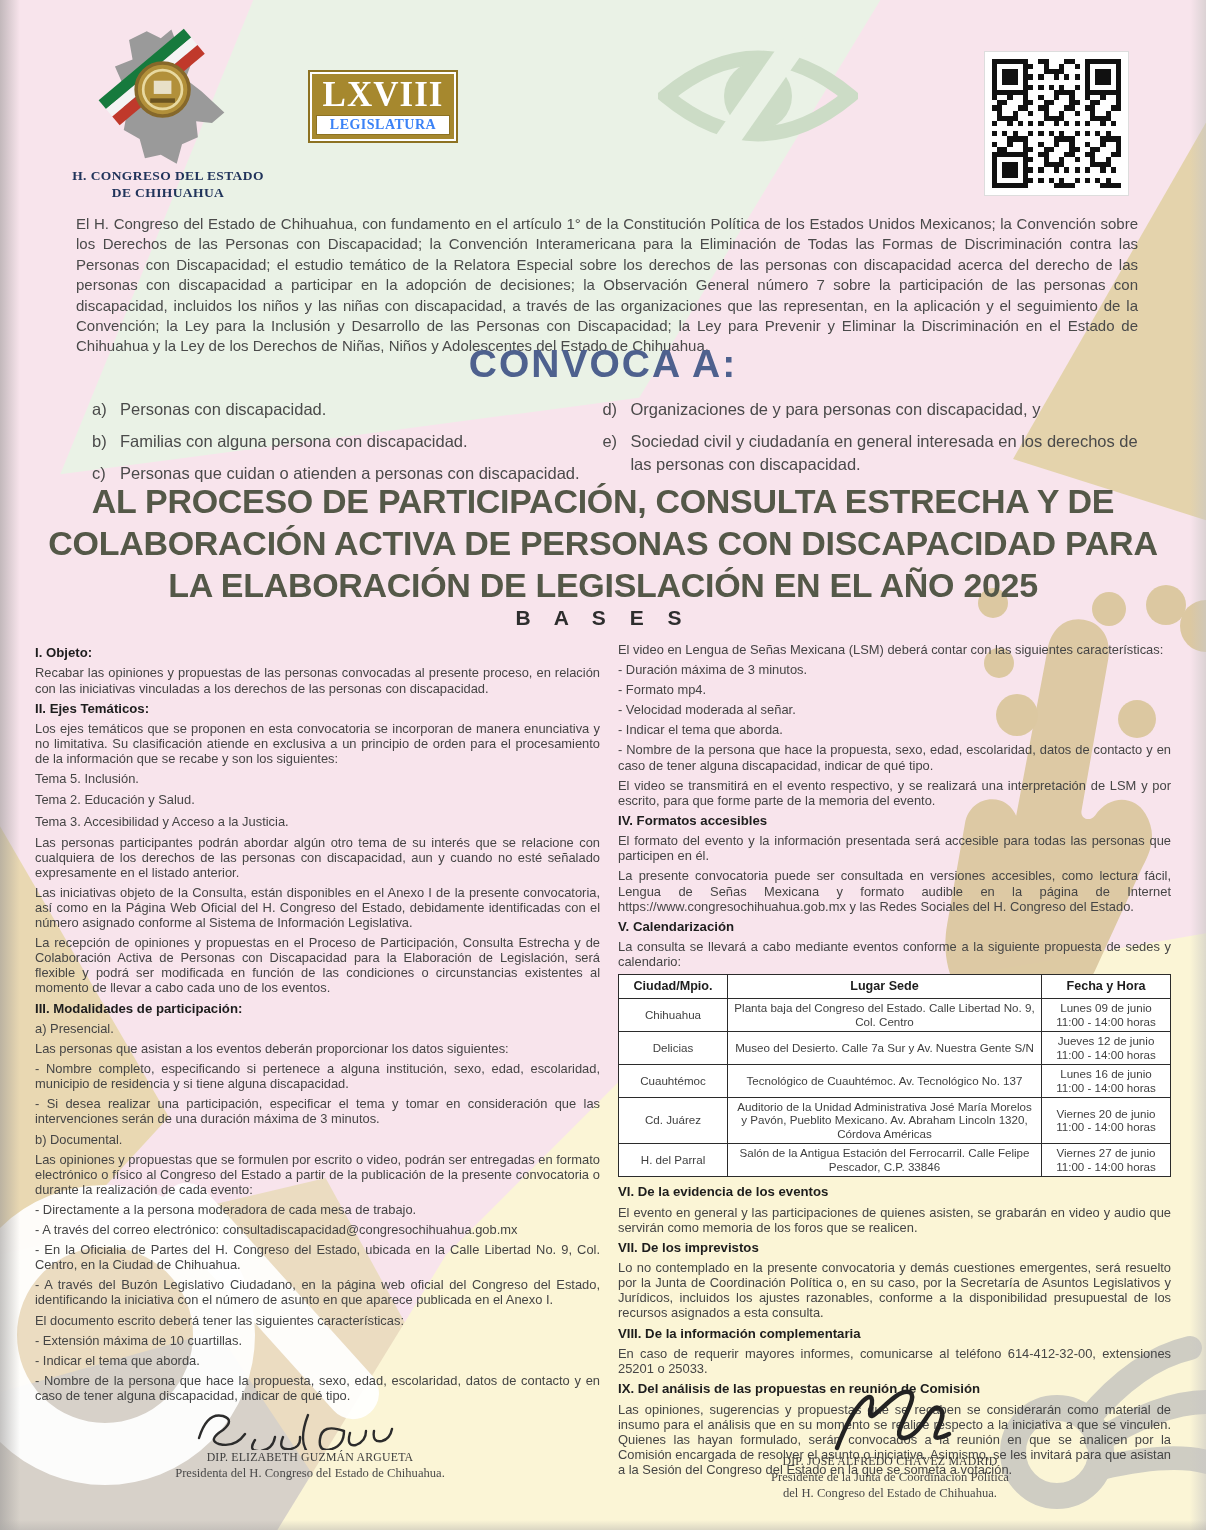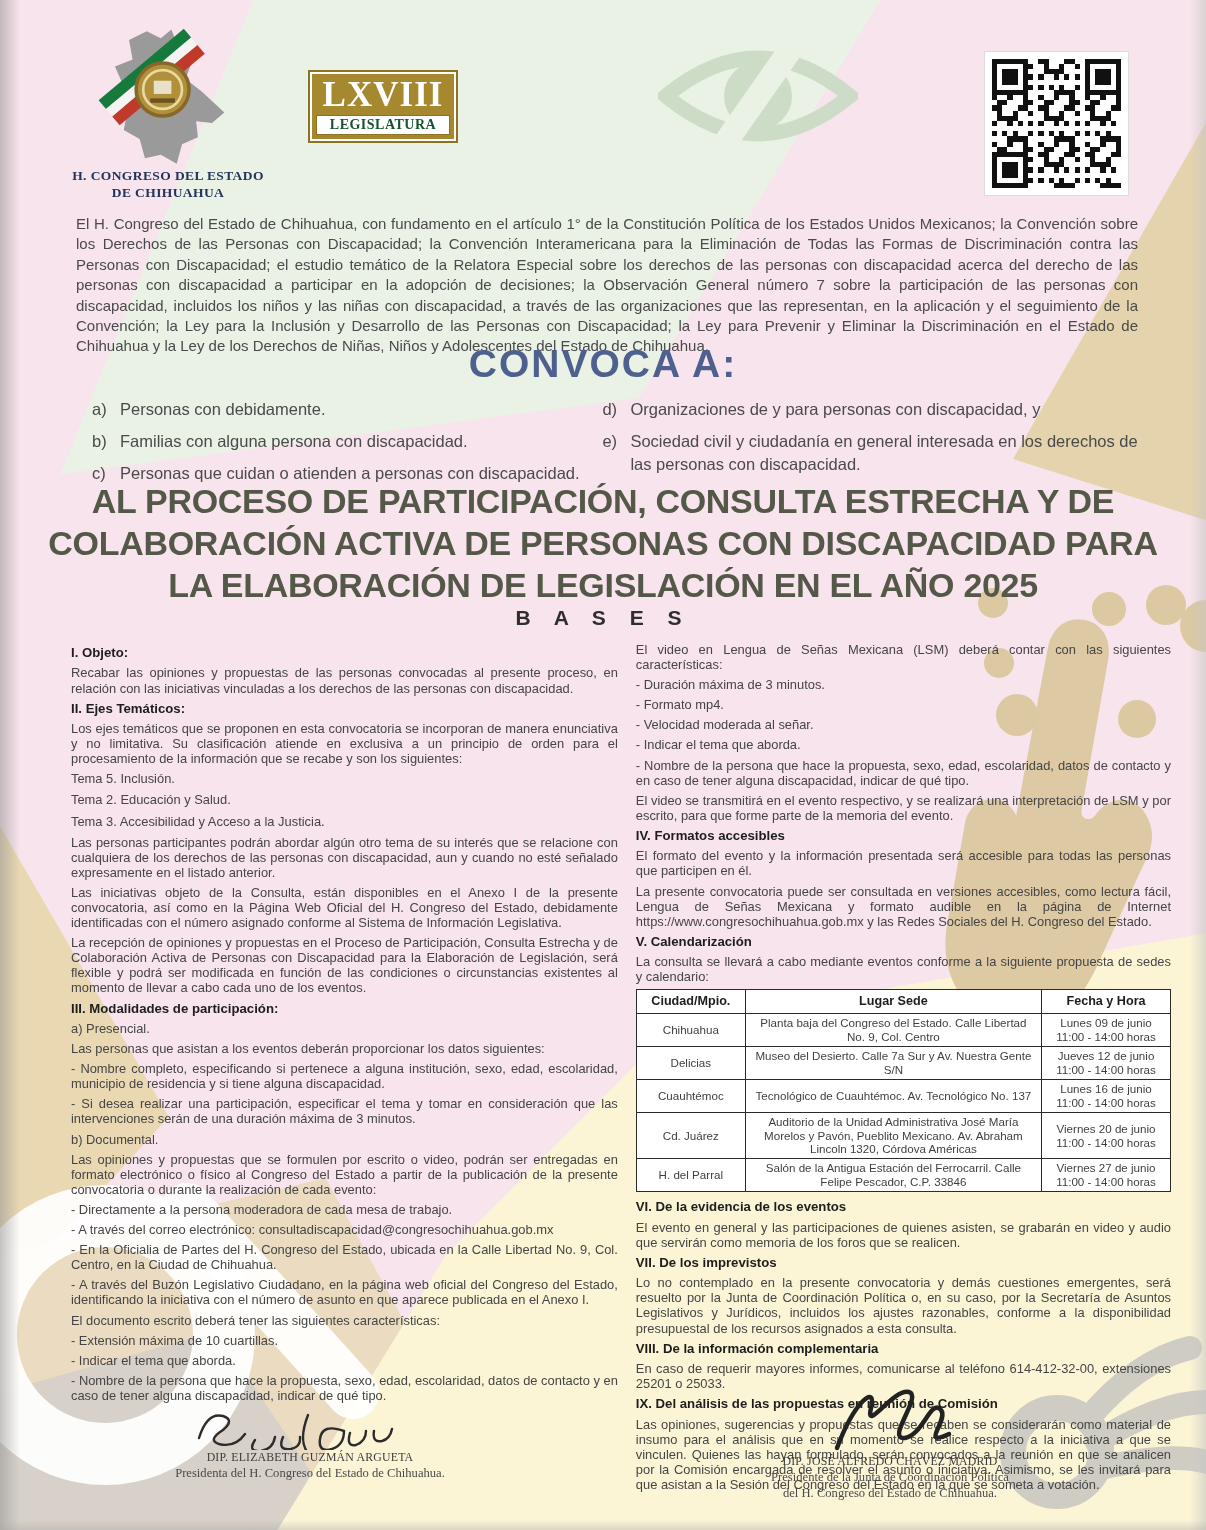--- a/index.html
+++ b/index.html
@@ -36,21 +36,21 @@
 
   
   .logo{position:absolute;left:92px;top:26px;width:150px;height:140px;}
   .org-name{position:absolute;left:52px;top:168px;width:232px;text-align:center;
             font-family:"Liberation Serif",serif;font-weight:bold;font-size:13.5px;
             line-height:1.25;color:#21345b;letter-spacing:.4px;}
   .badge{position:absolute;left:308px;top:70px;width:134px;background:#a6882e;
          border:2px solid #8d7222;box-shadow:inset 0 0 0 2px #fff;padding:5px 6px 6px;text-align:center;}
   .badge-roman{font-family:"Liberation Serif",serif;font-weight:bold;font-size:35px;
                color:#fff;line-height:1.0;letter-spacing:1px;}
-  .badge-word{margin-top:3px;background:#fff;border:1px solid #8d7222;color:#14532d;
+  .badge-word{margin-top:3px;background:#fff;border:1px solid #8d7222;color:#3b82f6;
               font-family:"Liberation Serif",serif;font-weight:bold;font-size:14px;
               letter-spacing:.5px;padding:1px 0;}
   .qr{position:absolute;left:985px;top:52px;width:143px;height:143px;background:#fff;
       padding:7px;box-sizing:border-box;box-shadow:0 0 0 1px #ddd;}
   .qr svg{width:100%;height:100%;}
 
   
   .intro{position:absolute;left:76px;top:214px;width:1062px;font-size:15px;
          line-height:1.36;text-align:justify;color:#4a4a4a;}
 
@@ -66,21 +66,21 @@
 
   
   .main-title{position:absolute;left:30px;top:480px;width:1146px;text-align:center;
               font-size:34px;line-height:1.24;font-weight:800;color:#545848;letter-spacing:-.3px;}
   .bases{position:absolute;left:0;top:606px;width:100%;text-align:center;
          font-size:21px;font-weight:800;letter-spacing:9px;color:#2e2e2e;}
 
   
   .cols{position:absolute;left:35px;top:642px;width:1136px;display:flex;}
   .col{font-size:12.9px;line-height:1.17;text-align:justify;color:#454545;}
-  .col-l{width:565px;margin-left:36px;}
+  .col-l{width:565px;}
   .col-r{width:553px;margin-left:18px;}
   .col p{margin:0 0 5px 0;}
   .col .h{font-weight:bold;color:#1d1d1d;margin:3px 0 5px 0;text-align:left;font-size:13.2px;}
   .col .tema{margin:0 0 6px 0;text-align:left;}
 
   
   table.cal{width:100%;border-collapse:collapse;background:#fff;margin:4px 0 7px 0;}
   table.cal th,table.cal td{border:1.6px solid #2b2b2b;text-align:center;vertical-align:middle;}
   table.cal th{font-size:12.6px;color:#1d1d1d;padding:4px 4px;}
   table.cal td{font-size:11.6px;line-height:1.2;padding:2px 5px;color:#3f3f3f;}
@@ -440,21 +440,21 @@
         <rect x="24" y="24" width="1" height="1"></rect>
       </svg></div>
 
   <div class="intro">El H. Congreso del Estado de Chihuahua, con fundamento en el artículo 1° de la Constitución Política de los Estados Unidos Mexicanos; la Convención sobre los Derechos de las Personas con Discapacidad; la Convención Interamericana para la Eliminación de Todas las Formas de Discriminación contra las Personas con Discapacidad; el estudio temático de la Relatora Especial sobre los derechos de las personas con discapacidad acerca del derecho de las personas con discapacidad a participar en la adopción de decisiones; la Observación General número 7 sobre la participación de las personas con discapacidad, incluidos los niños y las niñas con discapacidad, a través de las organizaciones que las representan, en la aplicación y el seguimiento de la Convención; la Ley para la Inclusión y Desarrollo de las Personas con Discapacidad; la Ley para Prevenir y Eliminar la Discriminación en el Estado de Chihuahua y la Ley de los Derechos de Niñas, Niños y Adolescentes del Estado de Chihuahua,</div>
 
   <div class="convoca">CONVOCA A:</div>
   <div class="lists">
     <div class="list-col l">
       <div class="li">
           <span class="mk">a)</span>
-          <span>Personas con debidamente.</span>
+          <span>Personas con discapacidad.</span>
         </div>
       <div class="li">
           <span class="mk">b)</span>
           <span>Familias con alguna persona con discapacidad.</span>
         </div>
       <div class="li">
           <span class="mk">c)</span>
           <span>Personas que cuidan o atienden a personas con discapacidad.</span>
         </div>
     </div>

